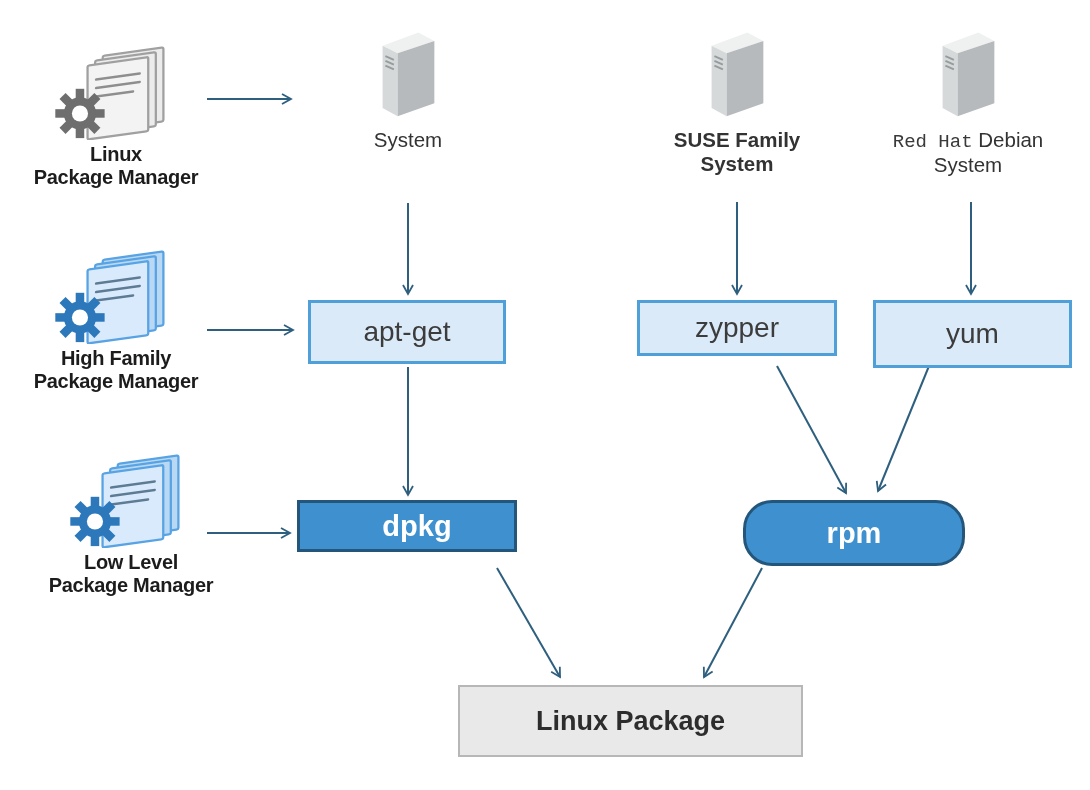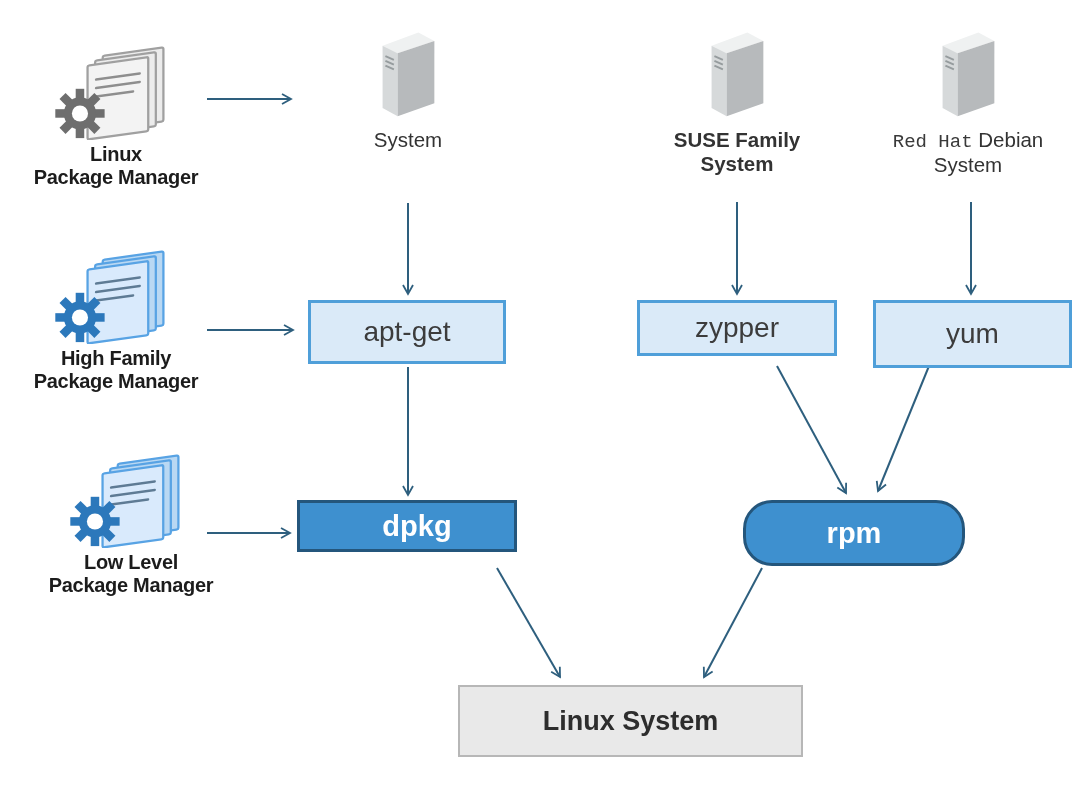--- a/index.html
+++ b/index.html
@@ -180,16 +180,16 @@
   </div>
 
   <div class="node box-dark node-dpkg">
     <span>dpkg</span>
   </div>
   <div class="node box-dark node-rpm">
     <span>rpm</span>
   </div>
 
   <div class="node box-gray node-linux">
-    <span>Linux System</span>
+    <span>Linux Package</span>
   </div>
 
 </div>
 
 </body></html>

